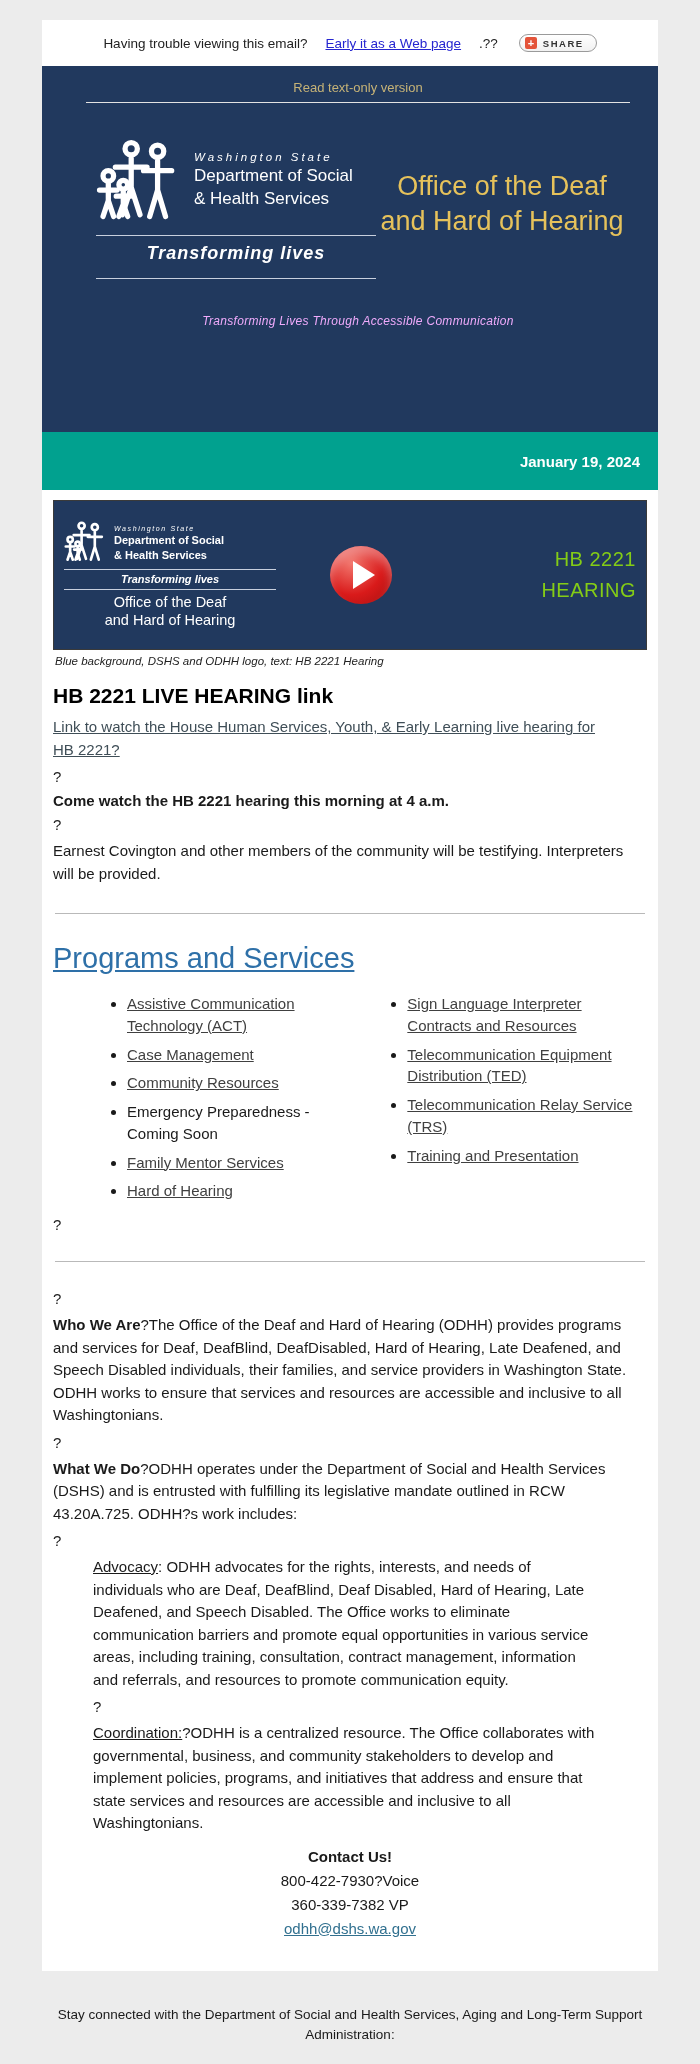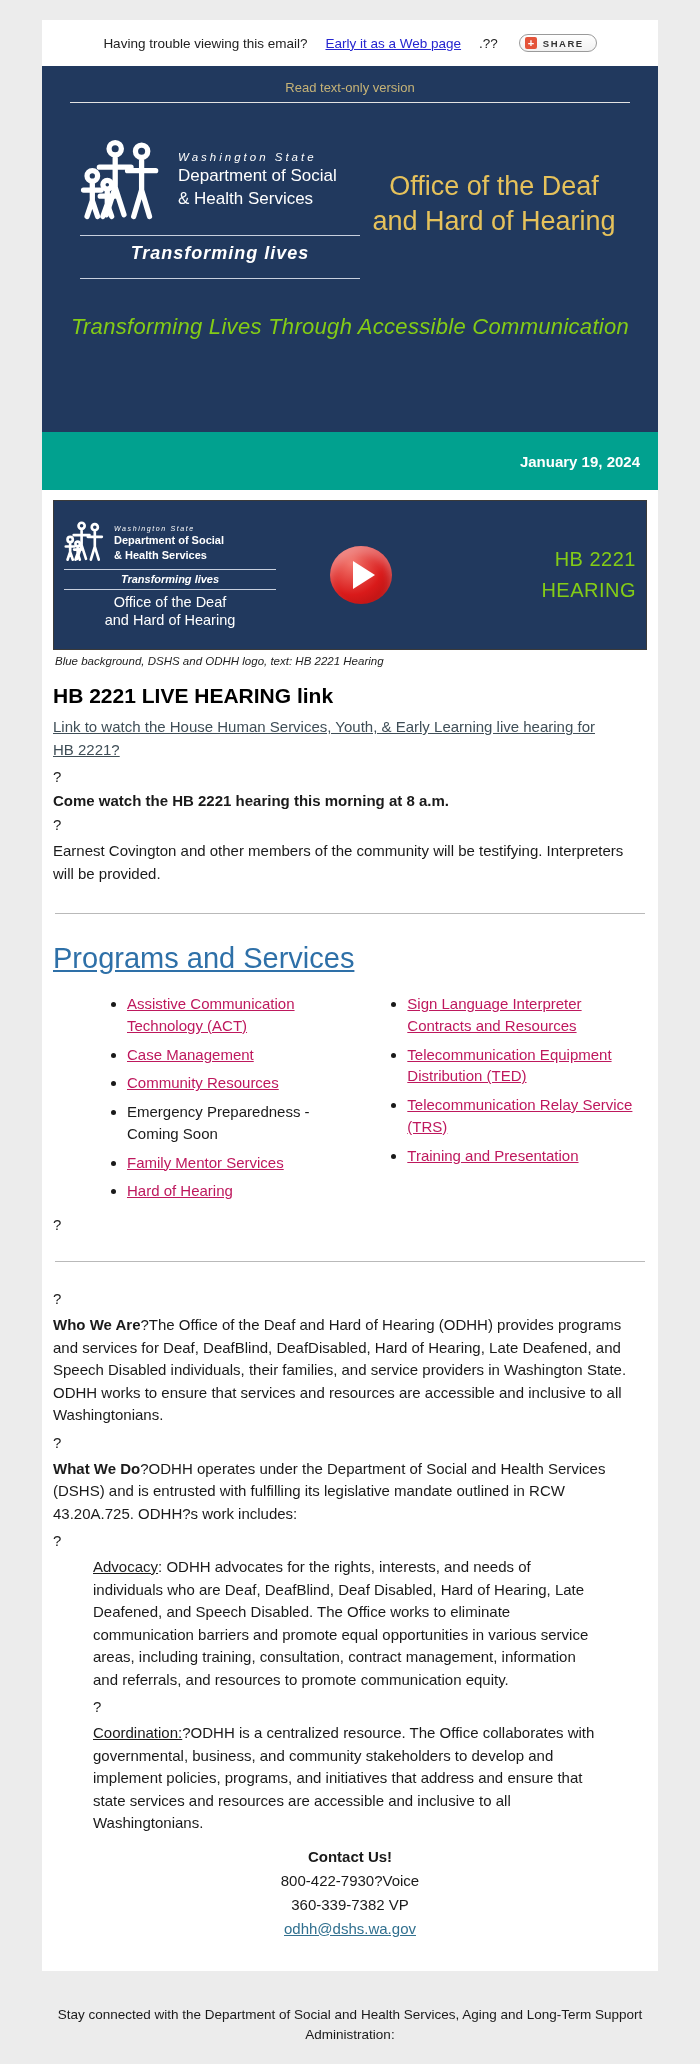--- a/index.html
+++ b/index.html
@@ -28,41 +28,41 @@
     padding:2px 12px 2px 5px; margin-left:3px; cursor:pointer;
   }
   .share-plus {
     width:12px; height:12px; background:#e4543a; border-radius:2px;
     color:#fff; font-size:11px; line-height:11px; font-weight:bold;
     display:flex; align-items:center; justify-content:center;
   }
   .share-label { font-size:9.5px; letter-spacing:1.5px; color:#333; font-weight:bold; }
 
   
-  .navy-header { background:#21395e; height:366px; padding-top:6px; }
+  .navy-header { background:#21395e; height:366px; padding-top:6px;padding-left:16px; }
   .read-text-only {
     text-align:center; color:#c6b377; font-size:13px; padding:8px 0 7px; cursor:pointer;
   }
   .header-rule { border:none; border-top:1px solid #e3e3e3; margin:0 28px; }
   .logo-row { display:flex; padding:36px 30px 0 38px; }
   .logo-block { width:280px; color:#fff; }
   .logo-top { display:flex; align-items:flex-start; }
   .logo-icon { width:88px; flex:0 0 88px; }
   .logo-texts { padding-left:10px; padding-top:12px; }
   .logo-state { font-style:italic; font-size:11.5px; letter-spacing:3px; white-space:nowrap; }
   .logo-dept { font-size:17px; line-height:1.18; margin-top:3px; }
   .logo-divider { border:none; border-top:1px solid #c8d0de; margin:8px 0 5px; }
   .logo-tagline { text-align:center; font-style:italic; font-weight:bold; font-size:18px; letter-spacing:1px; padding:2px 0 6px; }
   .office-title {
     flex:1; text-align:center; padding-top:30px;
     color:#e6c25b; font-size:27px; line-height:1.3;
   }
   .tagline {
     margin-top:30px; text-align:center; font-style:italic;
-    color:#84cc16; font-size:22px; letter-spacing:0.3px;
+    color:#f0abfc; font-size:12px; letter-spacing:0.3px;
   }
 
   
   .teal-bar {
     background:#01a18f; height:58px;
     display:flex; align-items:center; justify-content:flex-end;
     padding-right:18px; color:#fff; font-weight:bold; font-size:15px;
   }
 
   
@@ -106,21 +106,21 @@
 
   .big-heading {
     color:#2e70a8; font-size:29px; font-weight:normal;
     text-decoration:underline; margin:14px 0 12px;
   }
   .columns { display:flex; }
   .prog-list { margin:6px 0 0; padding:0; font-size:15px; line-height:1.45; list-style:disc; }
   .prog-list li { margin-bottom:7px; }
   .prog-left { margin-left:74px; width:250px; }
   .prog-right { margin-left:60px; width:272px; }
-  .list-link { color:#be185d; text-decoration:underline; cursor:pointer; }
+  .list-link { color:#404040; text-decoration:underline; cursor:pointer; }
 
   .label-bold { font-weight:bold; }
   .indent-block { margin-left:40px; width:88%; }
   .u { text-decoration:underline; }
 
   .contact { text-align:center; font-size:15px; line-height:1.6; margin-top:10px; }
   .contact-heading { font-weight:bold; }
   .email-link { color:#31708f; text-decoration:underline; cursor:pointer; }
 
   
@@ -226,21 +226,21 @@
         <div class="banner-title">
           <div>HB 2221</div>
           <div>HEARING</div>
         </div>
       </div>
       <div class="caption">Blue background, DSHS and ODHH logo, text: HB 2221 Hearing</div>
 
       <div class="section-heading-black">HB 2221 LIVE HEARING link</div>
       <span class="dark-link">Link to watch the House Human Services, Youth, &amp; Early Learning live hearing for HB 2221?</span>
       <div class="q">?</div>
-      <div class="bold-line">Come watch the HB 2221 hearing this morning at 8 a.m.</div>
+      <div class="bold-line">Come watch the HB 2221 hearing this morning at 4 a.m.</div>
       <div class="q">?</div>
       <p class="body-text">Earnest Covington and other members of the community will be testifying. Interpreters will be provided.</p>
 
       <hr class="rule">
 
       <h2 class="big-heading">Programs and Services</h2>
       <div class="columns">
         <ul class="prog-list prog-left">
             <li><span class="list-link">Assistive Communication Technology (ACT)</span></li>
             <li><span class="list-link">Case Management</span></li>

